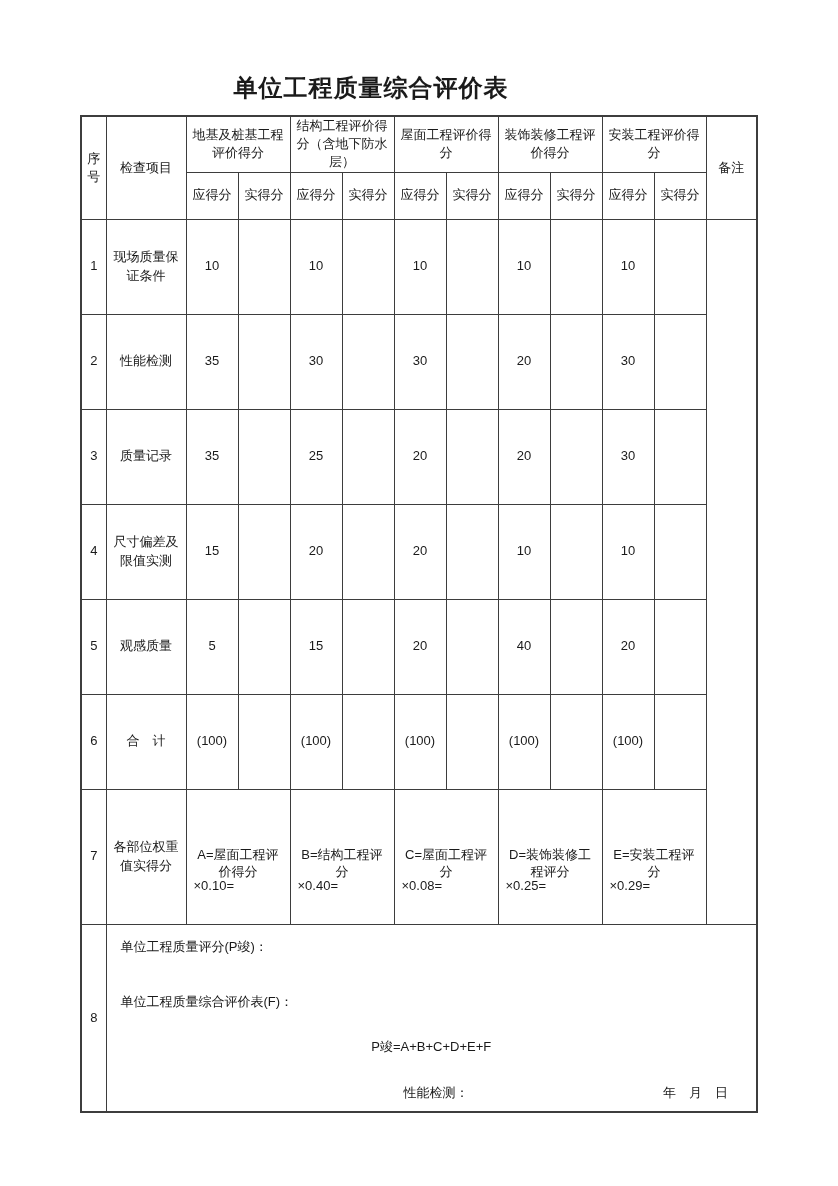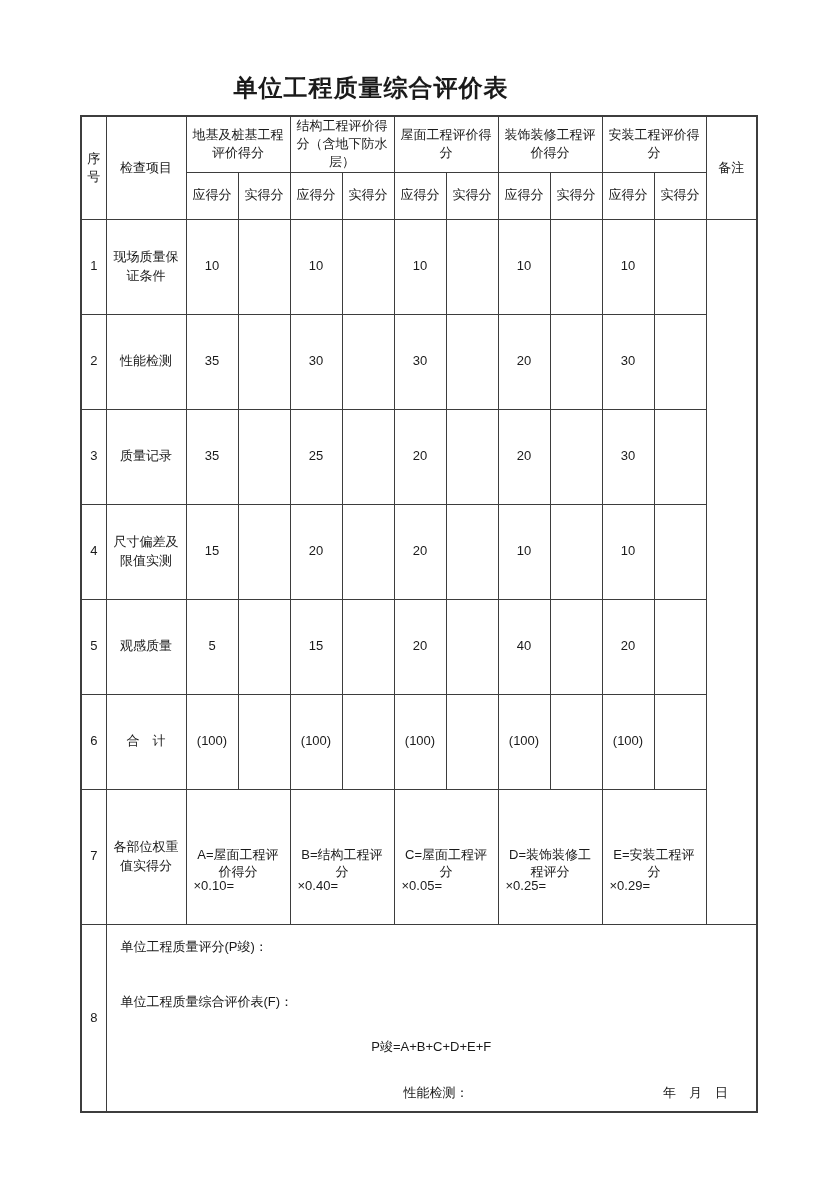--- a/index.html
+++ b/index.html
@@ -220,21 +220,21 @@
     <td colspan="2" class="wcell">
       <div class="wlabel">A=屋面工程评价得分</div>
       <div class="wformula">×0.10=</div>
     </td>
     <td colspan="2" class="wcell">
       <div class="wlabel">B=结构工程评分</div>
       <div class="wformula">×0.40=</div>
     </td>
     <td colspan="2" class="wcell">
       <div class="wlabel">C=屋面工程评分</div>
-      <div class="wformula">×0.05=</div>
+      <div class="wformula">×0.08=</div>
     </td>
     <td colspan="2" class="wcell">
       <div class="wlabel">D=装饰装修工程评分</div>
       <div class="wformula">×0.25=</div>
     </td>
     <td colspan="2" class="wcell">
       <div class="wlabel">E=安装工程评分</div>
       <div class="wformula">×0.29=</div>
     </td>
   </tr>

